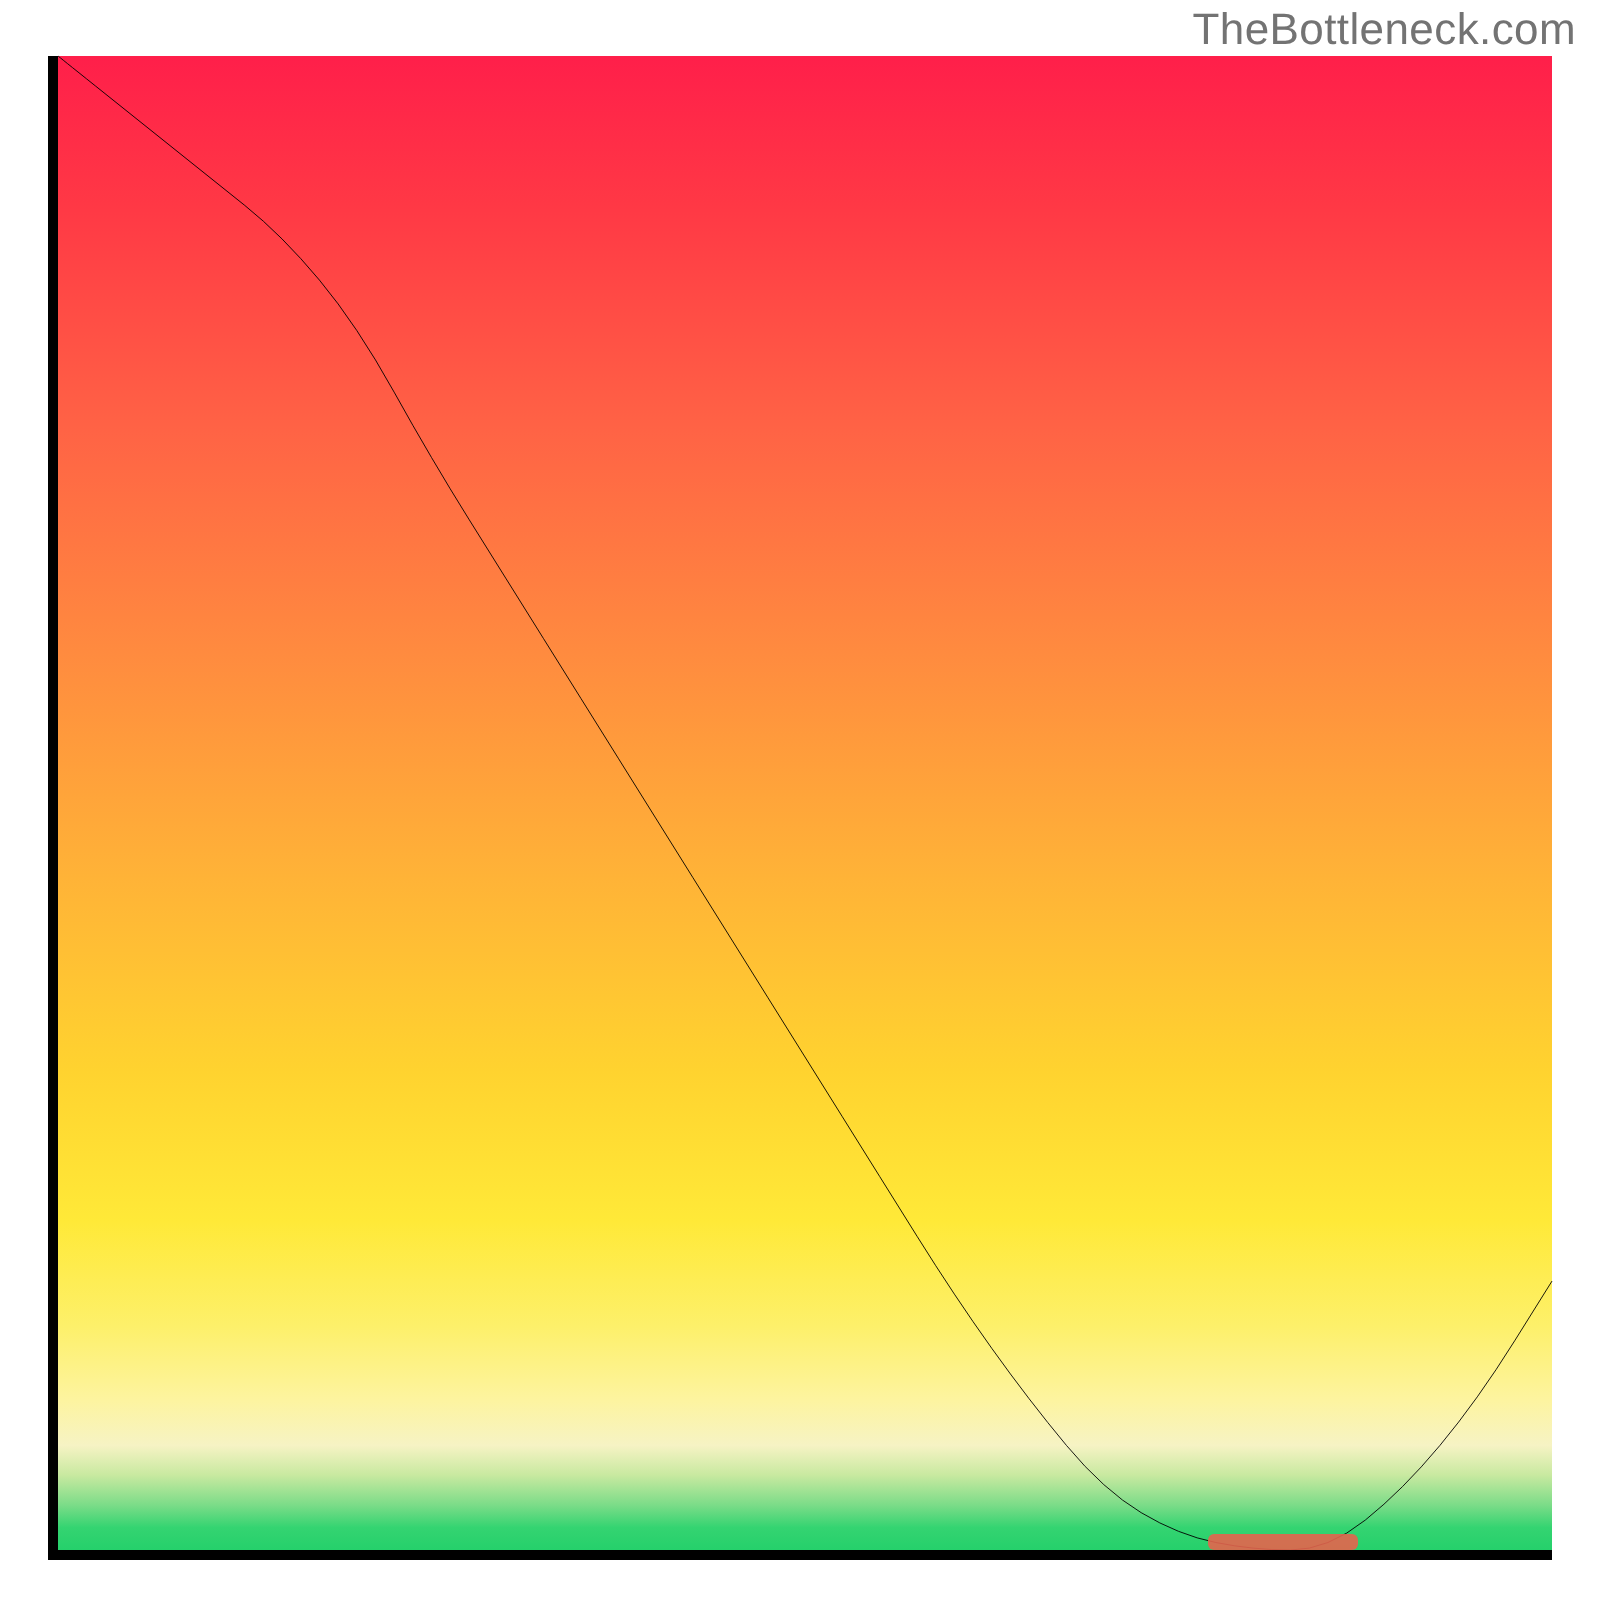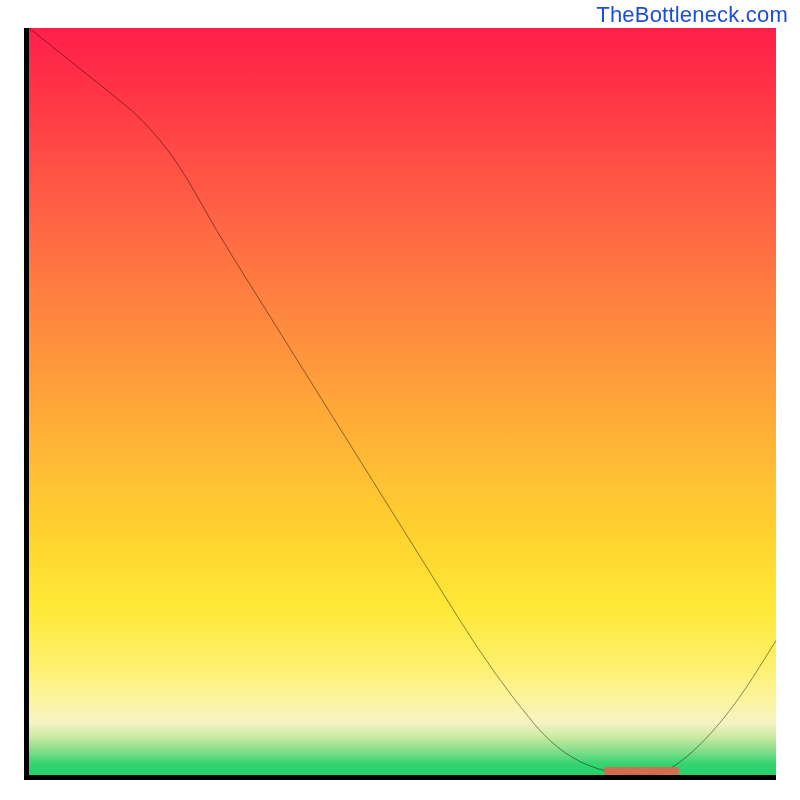--- a/index.html
+++ b/index.html
@@ -15,21 +15,21 @@
     position: relative;
     width: 800px;
     height: 800px;
   }
   .watermark {
     position: absolute;
     top: 2px;
     right: 12px;
     font-size: 22px;
     font-weight: 500;
-    color: #1d4ed8;
+    color: #737373;
     letter-spacing: 0.2px;
   }
   .plot-area {
     position: absolute;
     left: 24px;
     top: 28px;
     width: 752px;
     height: 752px;
     border-left: 5px solid #000;
     border-bottom: 5px solid #000;

